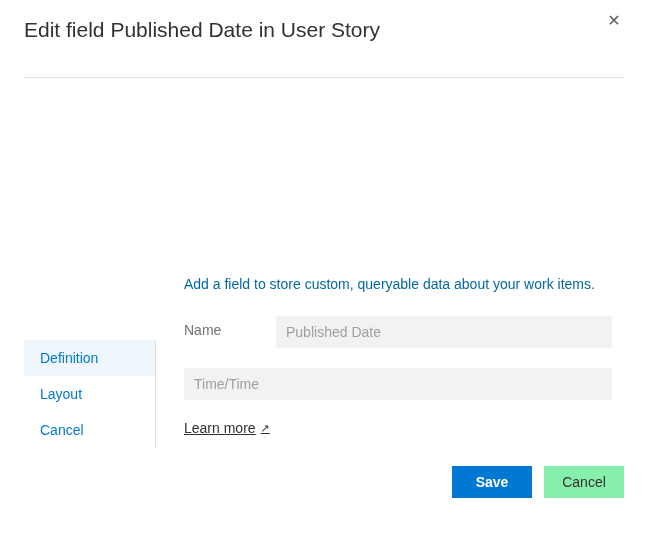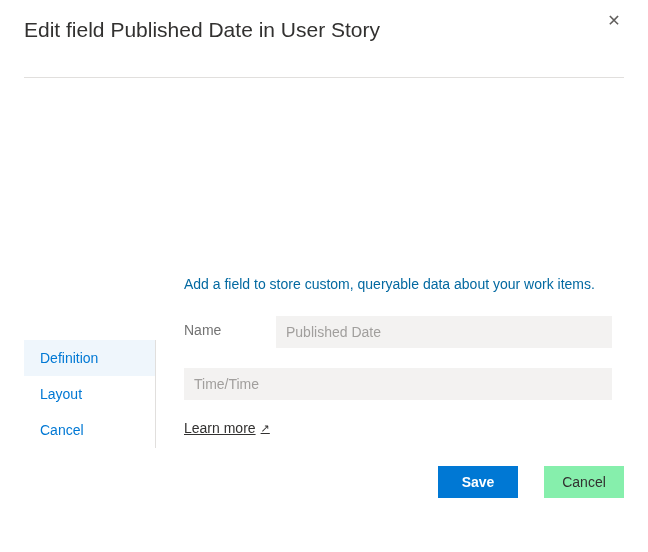--- a/index.html
+++ b/index.html
@@ -120,21 +120,21 @@
       align-items: center;
       gap: 5px;
       cursor: pointer;
     }
     .learn-more-icon {
       font-size: 11px;
     }
     .footer {
       display: flex;
       justify-content: flex-end;
-      gap: 26px;
+      gap: 12px;
       padding: 18px 0 0 0;
     }
     .btn {
       min-width: 80px;
       height: 32px;
       padding: 0 18px;
       font-size: 14px;
       font-family: inherit;
       border: none;
       cursor: pointer;

